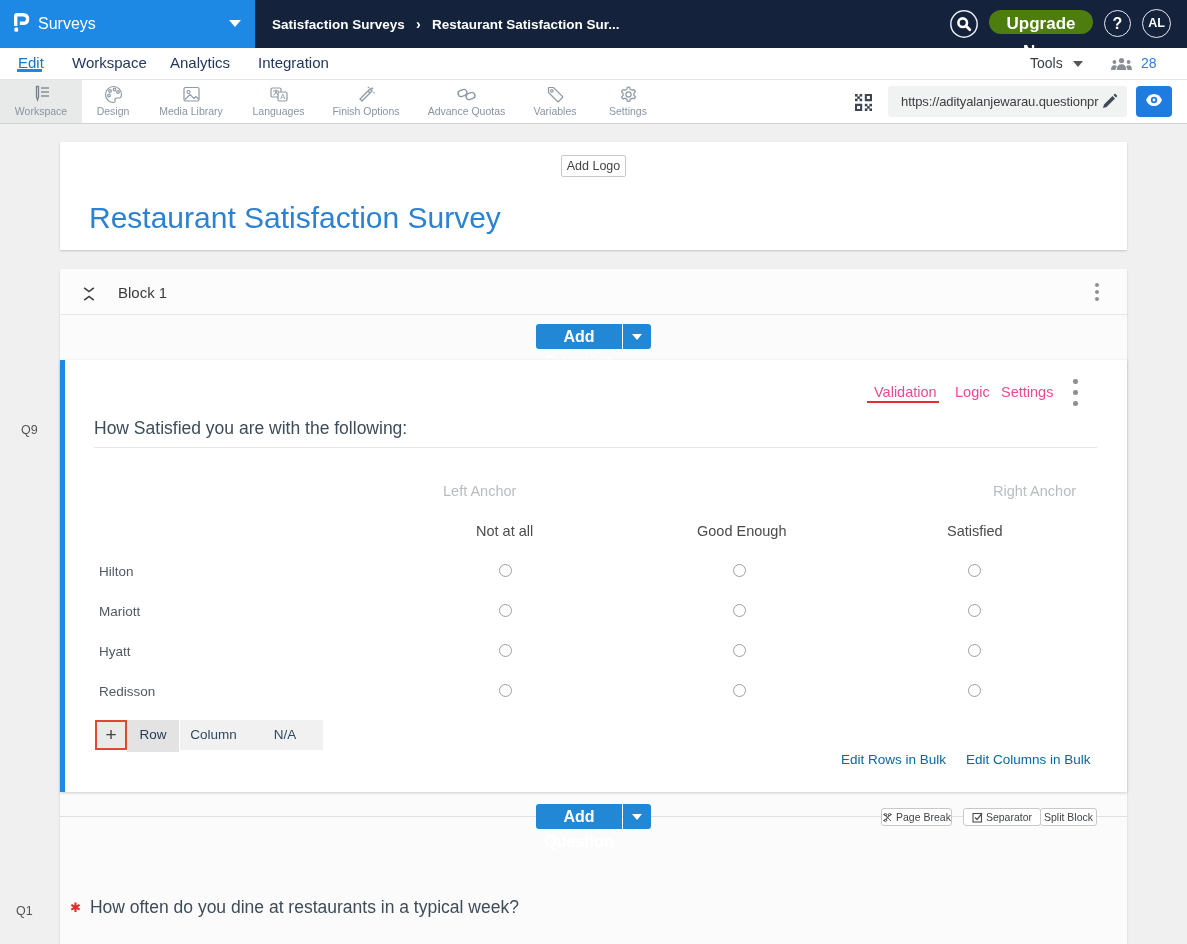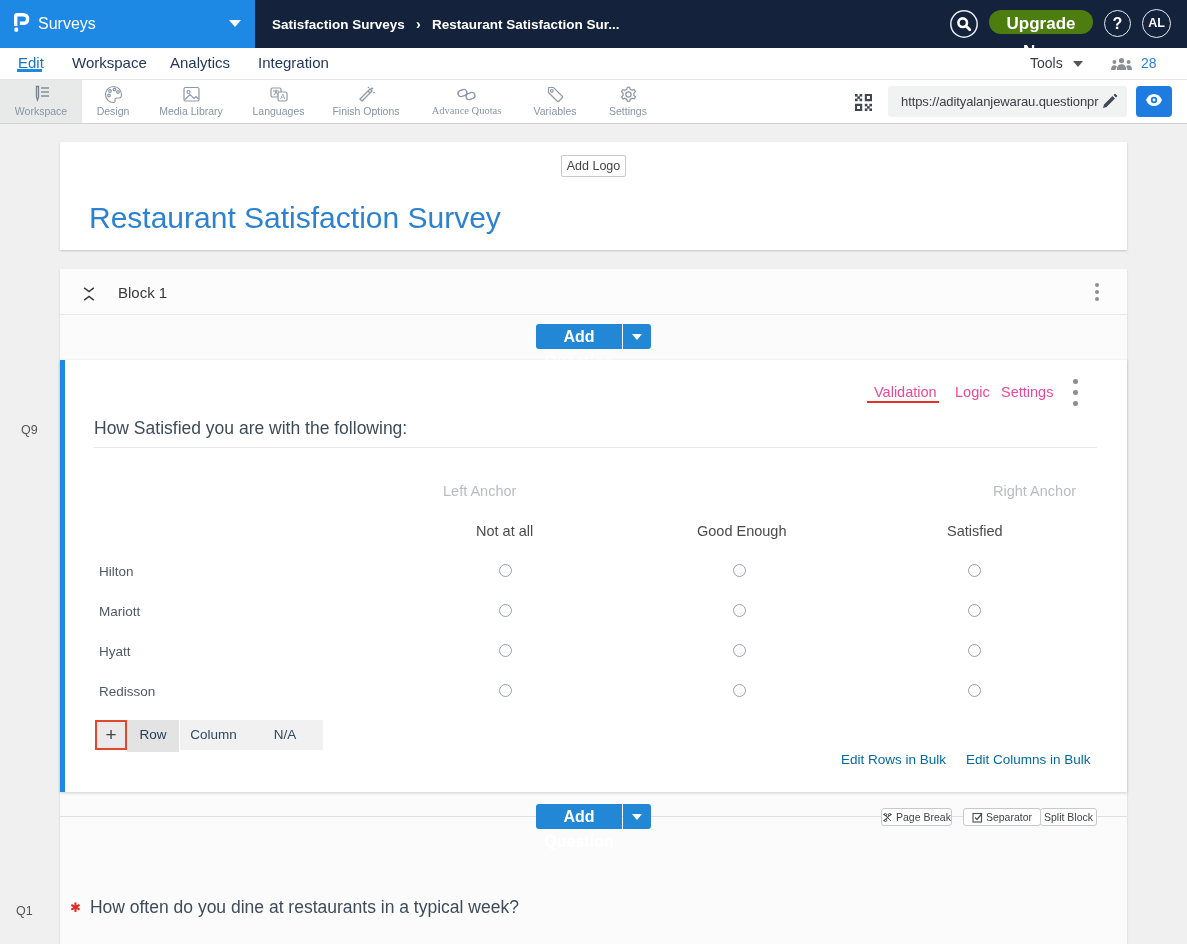--- a/index.html
+++ b/index.html
@@ -160,21 +160,21 @@
   <div class="tool" style="left:324px; width:84px;">
     <svg class="ticon" width="20" height="19" viewBox="0 0 20 19" fill="none" stroke="#8d99a6" stroke-width="1.3">
       <path d="M14 4 L4 14 L6 16 L16 6 Z"></path>
       <line x1="12" y1="6" x2="14" y2="8"></line>
       <path d="M16 1.5 L16.5 3 L18 3.5 L16.5 4 L16 5.5 L15.5 4 L14 3.5 L15.5 3 Z" fill="#8d99a6" stroke="none"></path>
       <circle cx="12.5" cy="2.5" r="0.8" fill="#8d99a6" stroke="none"></circle>
       <circle cx="18" cy="7.5" r="0.8" fill="#8d99a6" stroke="none"></circle>
     </svg>
     Finish Options
   </div>
-  <div class="tool" style="left:420px; width:93px;font-family:Liberation Serif, serif;">
+  <div class="tool" style="left:420px; width:93px;">
     <svg class="ticon" width="21" height="19" viewBox="0 0 21 19" fill="none" stroke="#8d99a6" stroke-width="1.4">
       <rect x="2" y="5" width="9" height="6" rx="3" transform="rotate(-20 6.5 8)"></rect>
       <rect x="10" y="8" width="9" height="6" rx="3" transform="rotate(-20 14.5 11)"></rect>
     </svg>
     Advance Quotas
   </div>
   <div class="tool" style="left:523px; width:64px;">
     <svg class="ticon" width="19" height="19" viewBox="0 0 19 19" fill="none" stroke="#8d99a6" stroke-width="1.2">
       <path d="M2.5 7.5 L2.5 3 Q2.5 2.5 3 2.5 L7.5 2.5 L16.5 11.5 Q17 12 16.5 12.5 L12.5 16.5 Q12 17 11.5 16.5 Z"></path>
       <circle cx="5.8" cy="5.8" r="1.3"></circle>

